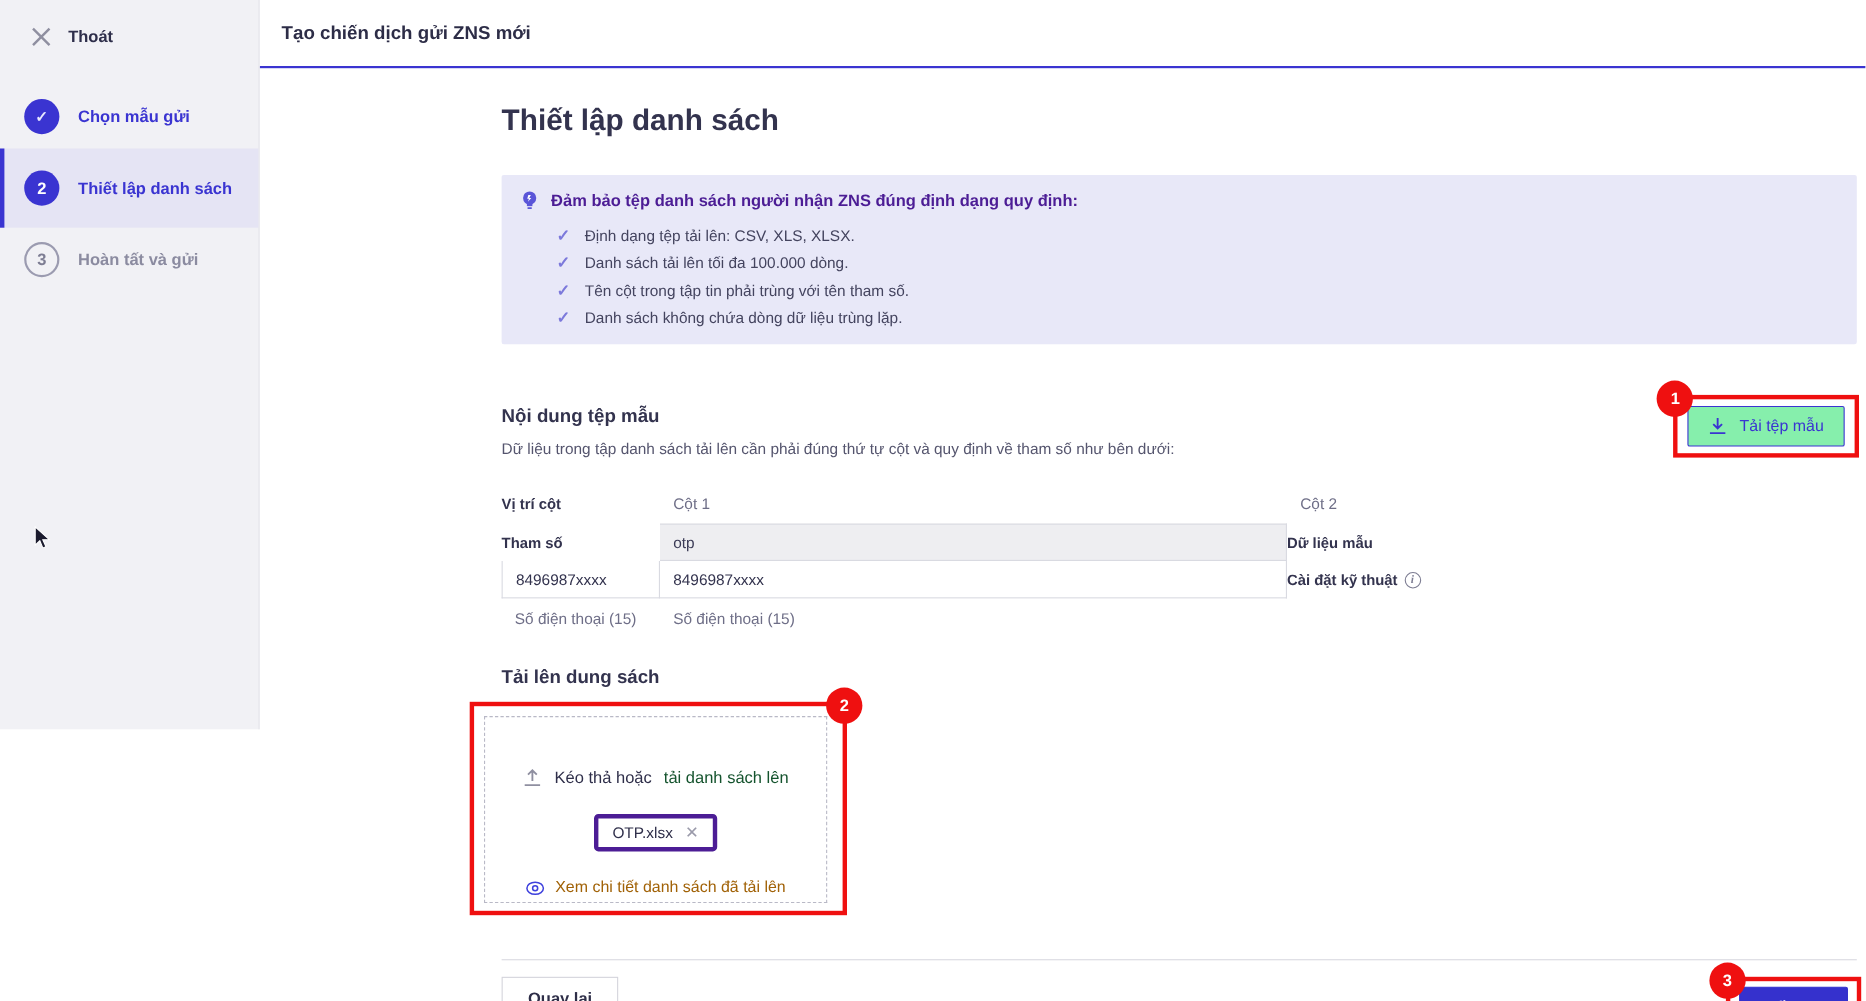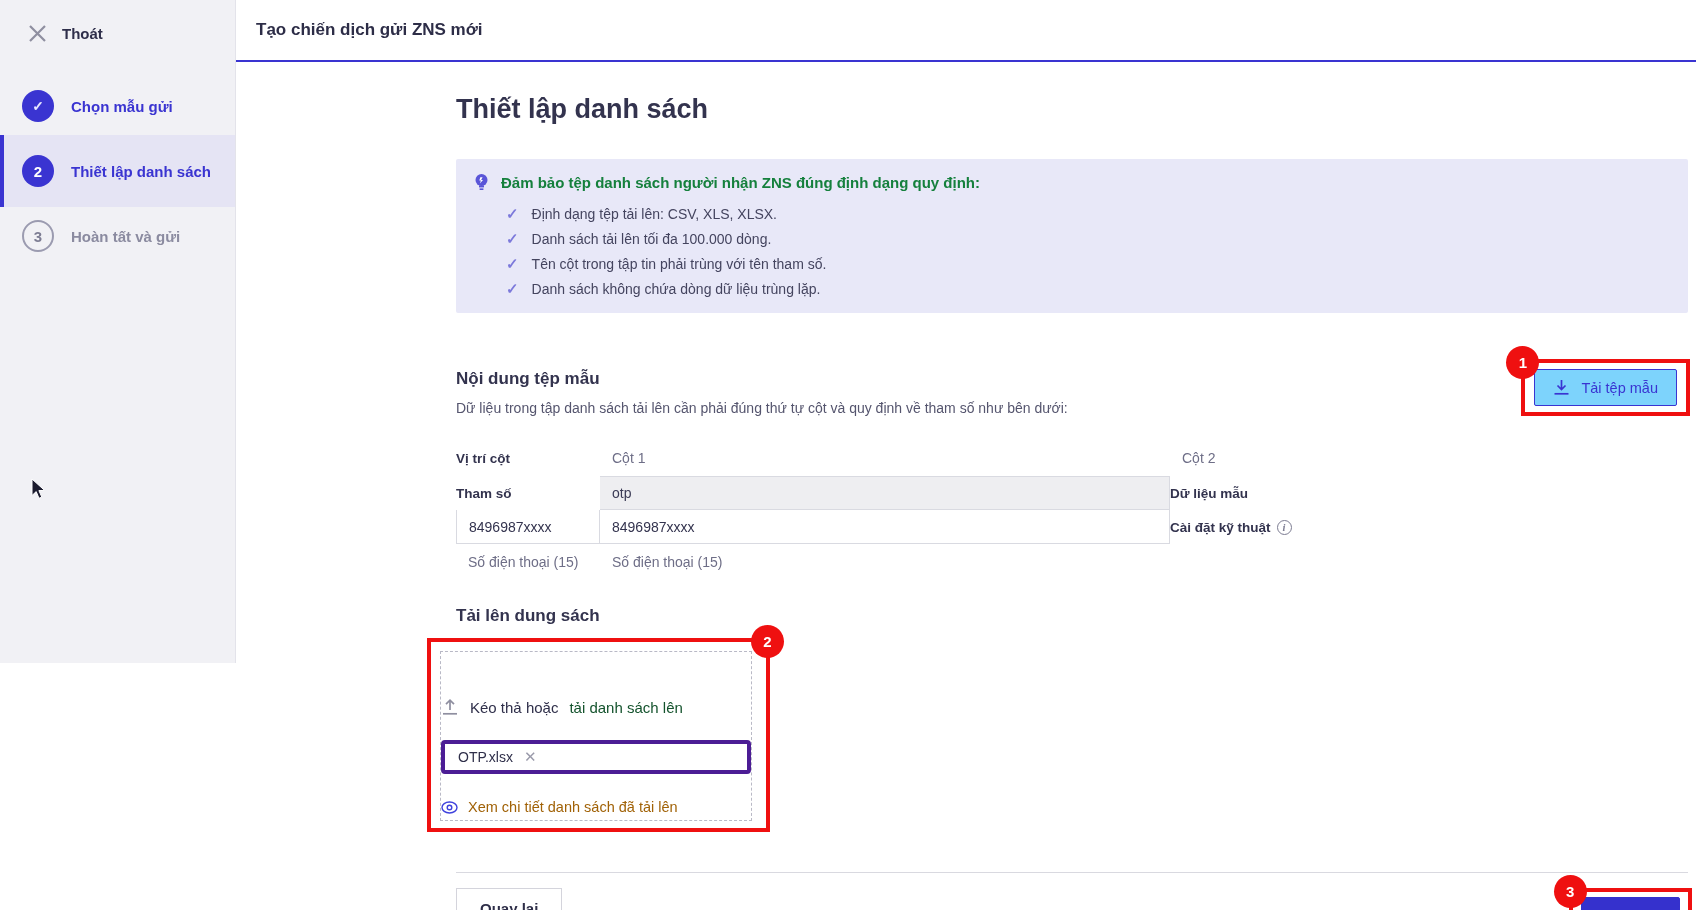--- a/index.html
+++ b/index.html
@@ -26,57 +26,57 @@
   .step-label.pending { color:#8b8ba0; }
   
   .topbar { margin-left:236px; height:62px; background:#fff; border-bottom:2px solid #3a34d1;
     display:flex; align-items:center; padding-left:20px; }
   .topbar-title { font-size:17px; font-weight:bold; color:#2d2d47; }
   
   .content { margin-left:236px; padding:26px 8px 0 220px; }
   .page-title { font-size:27px; font-weight:bold; color:#33334e; margin:6px 0 34px; }
   .infobox { background:#e8e8f8; border-radius:2px; padding:14px 22px 12px 18px; }
   .infobox-head { display:flex; align-items:flex-start; gap:12px; }
-  .infobox-title { font-size:15px; font-weight:bold; color:#15803d; padding-top:1px; }
+  .infobox-title { font-size:15px; font-weight:bold; color:#4c1d95; padding-top:1px; }
   .infobox-list { list-style:none; margin:8px 0 0 32px; }
   .infobox-list li { display:flex; align-items:center; gap:13px; padding:3px 0; height:25px;
     font-size:14px; color:#44445f; }
   .chk { color:#7c79db; font-size:15px; font-weight:bold; }
   
   .section-head-row { display:flex; justify-content:space-between; align-items:flex-end; margin-top:46px; }
   .sec-title { font-size:17px; font-weight:bold; color:#33334e; }
   .sec-desc { font-size:14px; color:#55556e; margin-top:11px; }
   .red-annot { border:4px solid #ef1010; position:relative; }
   .annot-dl { padding:6px 9px; margin-right:-2px; }
   .num-badge { position:absolute; width:33px; height:33px; border-radius:50%;
     background:#ef1010; color:#fff; font-size:15px; font-weight:bold;
     display:flex; align-items:center; justify-content:center; z-index:3; }
   .badge-tl { left:-19px; top:-17px; }
   .badge-tr { right:-18px; top:-17px; }
-  .btn-outline { display:flex; align-items:center; gap:11px; background:#7dd3fc;
+  .btn-outline { display:flex; align-items:center; gap:11px; background:#86efac;
     border:1px solid #3a34d1; color:#3a34d1; font-size:14.5px;
     padding:9px 18px; border-radius:2px; cursor:pointer; font-family:inherit; }
   
   .ptable { margin-top:24px; display:grid; grid-template-columns:144px 570px 406px; }
   .prow-label { font-size:13.5px; font-weight:bold; color:#33334e; display:flex; align-items:center; gap:6px; }
   .pcell { font-size:14px; display:flex; align-items:center; padding-left:12px; }
   .pcell.plain { color:#6e6e87; height:36px; }
   .pcell.boxed { border:1px solid #d9dae1; height:34px; color:#3a3a55; }
   .pcell.gray { background:#eeeef1; }
   .pcell.white { background:#fff; border-top:none; color:#33334e; }
   .pcell.c2 { border-left:none; }
   .info-i { display:inline-flex; width:15px; height:15px; border:1px solid #7c7c92; border-radius:50%;
     color:#7c7c92; font-size:10.5px; align-items:center; justify-content:center; font-weight:bold;
     font-family:"Liberation Serif", serif; font-style:italic; }
   
   .upload-title { margin-top:26px; }
   .annot-drop { width:343px; height:194px; margin-top:12px; margin-left:-29px;
     padding:9px 14px 7px 9px; }
   .dropzone { width:100%; height:100%; border:1px dashed #b9b9c6; background:#fff;
-    display:flex; flex-direction:column; padding-top:46px; }
+    display:flex; flex-direction:column; align-items:center; padding-top:46px; }
   .drop-line { display:flex; align-items:center; gap:11px; font-size:15px; color:#2f2f4a; }
   .drop-link { color:#14532d; cursor:pointer; }
   .file-chip { display:flex; align-items:center; gap:11px; margin-top:24px;
     border:4px solid #4c1d95; border-radius:4px; padding:4px 13px; font-size:14px; color:#2f2f4a; background:#fff; }
   .chip-x { color:#9a9aaa; font-size:15px; cursor:pointer; }
   .view-line { display:flex; align-items:center; gap:10px; margin-top:25px;
     font-size:14.5px; color:#a16207; cursor:pointer; }
   
   .divider { border-top:1px solid #d9d9e0; margin-top:40px; }
   .footer-row { display:flex; justify-content:space-between; align-items:flex-start; margin-top:15px; }

